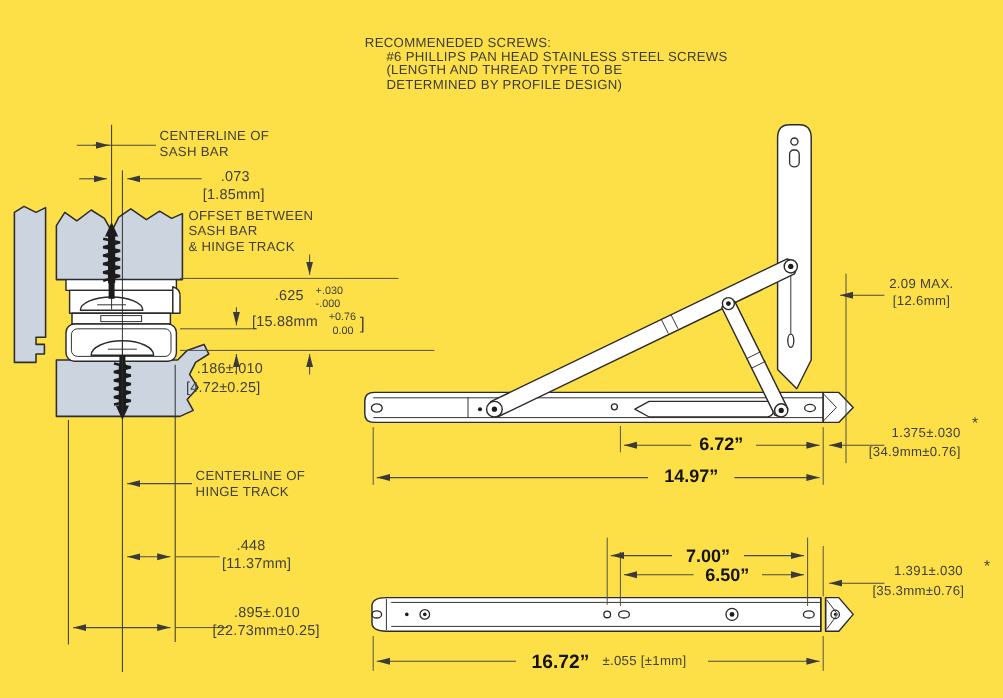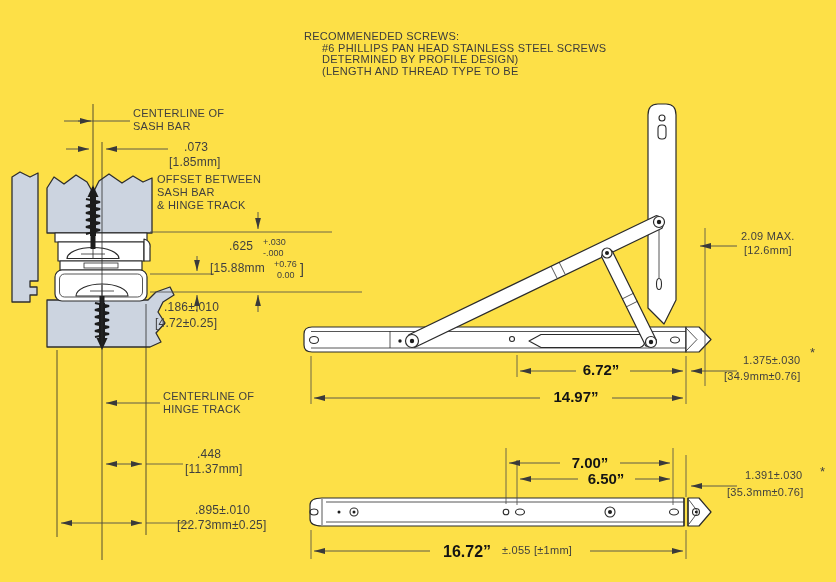--- a/index.html
+++ b/index.html
@@ -26,22 +26,22 @@
   .ast{font-family:"Liberation Sans",sans-serif;font-size:13px;fill:#3f3f3f;}
 </style>
 </head>
 <body>
 
 <div class="canvas">
 
   <div class="note">
     <div>RECOMMENEDED SCREWS:</div>
     <div class="ind">#6 PHILLIPS PAN HEAD STAINLESS STEEL SCREWS</div>
+    <div class="ind">(LENGTH AND THREAD TYPE TO BE</div>
     <div class="ind">DETERMINED BY PROFILE DESIGN)</div>
-    <div class="ind">(LENGTH AND THREAD TYPE TO BE</div>
   </div>
 
   <svg width="836" height="582" viewBox="0 0 836 582">
     <defs>
       <marker id="ah" markerUnits="userSpaceOnUse" markerWidth="12" markerHeight="8" refX="11" refY="4" orient="auto">
         <polygon points="0,1.1 11,4 0,6.9" fill="#3a3a3a"></polygon>
       </marker>
     </defs>
 
     <g>

